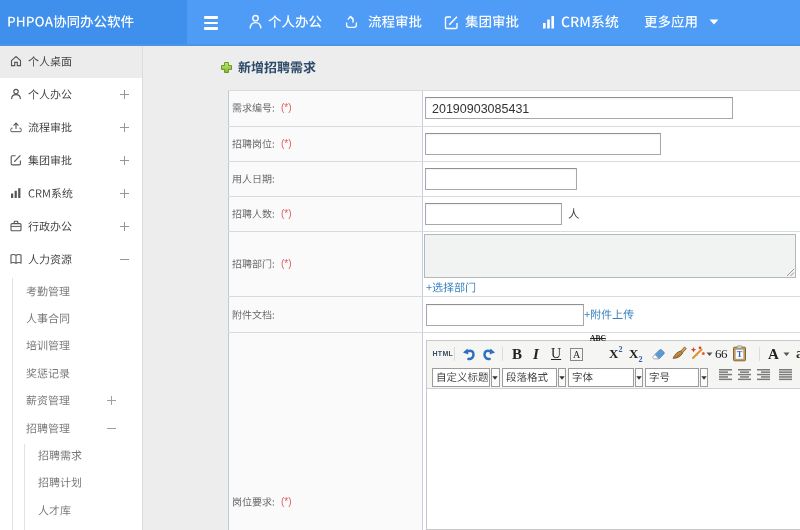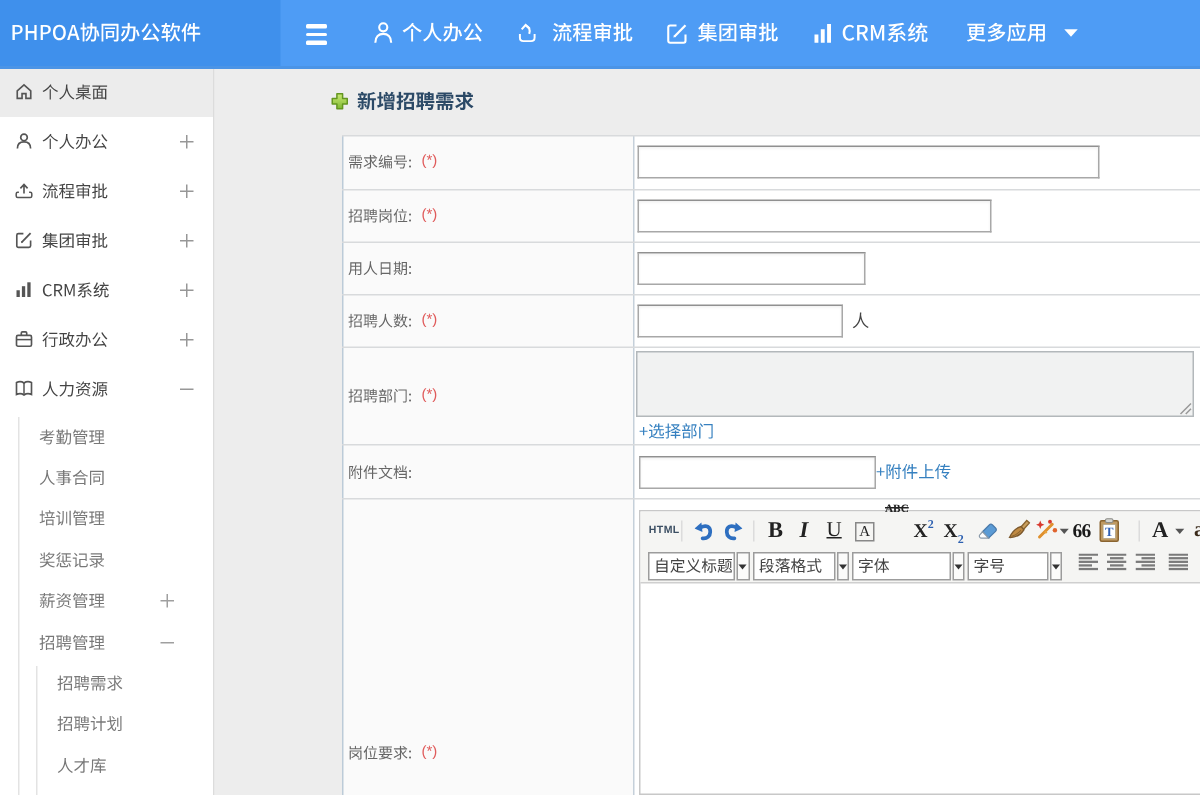--- a/index.html
+++ b/index.html
@@ -186,20 +186,21 @@
     </svg>
     <div style="position:absolute;left:281px;top:256.5px;height:14px;line-height:14px;font-size:10px;color:#e05c5c;white-space:nowrap;">(*)</div>
     <svg style="position:absolute;left:232.0px;top:309.5px" width="45" height="13" viewBox="0 -8.6 45 13">
       <path d="M5.7 -4.1C6.1 -3.4 6.6 -2.5 6.8 -1.8L7.4 -2.1C7.2 -2.8 6.7 -3.7 6.3 -4.4ZM8.0 -8.3L8.0 -6.1L5.5 -6.1L5.5 -5.4L8.0 -5.4L8.0 -0.2C8.0 0.0 8.0 0.0 7.8 0.1C7.7 0.1 7.2 0.1 6.7 0.0C6.8 0.2 6.9 0.6 6.9 0.8C7.6 0.8 8.1 0.8 8.4 0.6C8.6 0.5 8.7 0.3 8.7 -0.2L8.7 -5.4L9.6 -5.4L9.6 -6.1L8.7 -6.1L8.7 -8.3ZM5.2 -8.4C4.7 -6.9 4.0 -5.5 3.2 -4.6C3.3 -4.4 3.6 -4.1 3.6 -4.0C3.9 -4.2 4.1 -4.6 4.4 -4.9L4.4 0.8L5.0 0.8L5.0 -6.2C5.4 -6.8 5.6 -7.5 5.9 -8.2ZM0.8 -8.0L0.8 0.8L1.5 0.8L1.5 -7.3L2.7 -7.3C2.5 -6.6 2.3 -5.7 2.0 -4.9C2.7 -4.1 2.8 -3.4 2.8 -2.8C2.8 -2.5 2.8 -2.2 2.6 -2.1C2.6 -2.0 2.4 -2.0 2.3 -2.0C2.2 -2.0 2.0 -2.0 1.8 -2.0C1.9 -1.8 2.0 -1.6 2.0 -1.4C2.2 -1.4 2.4 -1.4 2.6 -1.4C2.8 -1.4 3.0 -1.5 3.1 -1.6C3.4 -1.8 3.5 -2.2 3.5 -2.8C3.5 -3.4 3.3 -4.2 2.7 -5.0C3.0 -5.8 3.3 -6.9 3.6 -7.7L3.1 -8.0L3.0 -8.0ZM13.2 -3.4L13.2 -2.7L16.0 -2.7L16.0 0.8L16.8 0.8L16.8 -2.7L19.5 -2.7L19.5 -3.4L16.8 -3.4L16.8 -5.6L19.1 -5.6L19.1 -6.4L16.8 -6.4L16.8 -8.3L16.0 -8.3L16.0 -6.4L14.7 -6.4C14.8 -6.8 14.9 -7.3 15.0 -7.8L14.3 -7.9C14.1 -6.6 13.7 -5.3 13.1 -4.5C13.3 -4.4 13.6 -4.2 13.7 -4.1C14.0 -4.5 14.2 -5.0 14.5 -5.6L16.0 -5.6L16.0 -3.4ZM12.7 -8.4C12.1 -6.9 11.3 -5.4 10.3 -4.4C10.4 -4.2 10.7 -3.8 10.8 -3.6C11.1 -4.0 11.4 -4.4 11.7 -4.8L11.7 0.8L12.4 0.8L12.4 -6.0C12.8 -6.7 13.1 -7.4 13.4 -8.2ZM24.2 -8.2C24.5 -7.7 24.9 -7.1 25.0 -6.7L25.8 -6.9C25.7 -7.3 25.3 -8.0 25.0 -8.5ZM20.5 -6.6L20.5 -5.9L22.1 -5.9C22.6 -4.4 23.4 -3.1 24.5 -2.0C23.4 -1.1 22.0 -0.4 20.4 0.1C20.5 0.2 20.8 0.6 20.8 0.8C22.5 0.2 23.9 -0.5 25.0 -1.5C26.1 -0.5 27.5 0.3 29.1 0.7C29.3 0.5 29.5 0.2 29.7 0.0C28.1 -0.4 26.7 -1.1 25.6 -2.0C26.6 -3.0 27.4 -4.3 28.0 -5.9L29.5 -5.9L29.5 -6.6ZM25.0 -2.5C24.1 -3.5 23.4 -4.6 22.8 -5.9L27.1 -5.9C26.6 -4.5 25.9 -3.4 25.0 -2.5ZM38.5 -7.8C38.3 -7.0 37.9 -6.0 37.5 -5.3L38.1 -5.2C38.5 -5.8 38.9 -6.7 39.2 -7.5ZM34.0 -7.5C34.3 -6.8 34.7 -5.8 34.9 -5.2L35.5 -5.5C35.3 -6.1 34.9 -7.0 34.6 -7.7ZM31.9 -8.4L31.9 -6.3L30.5 -6.3L30.5 -5.5L31.8 -5.5C31.5 -4.2 30.9 -2.6 30.3 -1.8C30.4 -1.6 30.6 -1.3 30.6 -1.1C31.1 -1.8 31.6 -2.9 31.9 -4.0L31.9 0.8L32.6 0.8L32.6 -4.2C33.0 -3.7 33.3 -3.1 33.5 -2.8L33.9 -3.4C33.8 -3.6 32.9 -4.8 32.6 -5.2L32.6 -5.5L33.9 -5.5L33.9 -6.3L32.6 -6.3L32.6 -8.4ZM33.7 -0.6L33.7 0.1L38.4 0.1L38.4 0.7L39.2 0.7L39.2 -4.7L36.9 -4.7L36.9 -8.4L36.2 -8.4L36.2 -4.7L33.9 -4.7L33.9 -4.0L38.4 -4.0L38.4 -2.7L34.0 -2.7L34.0 -2.0L38.4 -2.0L38.4 -0.6ZM41.4 -3.9C41.8 -3.9 42.0 -4.2 42.0 -4.6C42.0 -5.0 41.8 -5.3 41.4 -5.3C41.0 -5.3 40.7 -5.0 40.7 -4.6C40.7 -4.2 41.0 -3.9 41.4 -3.9ZM41.4 0.1C41.8 0.1 42.0 -0.1 42.0 -0.6C42.0 -1.0 41.8 -1.3 41.4 -1.3C41.0 -1.3 40.7 -1.0 40.7 -0.6C40.7 -0.1 41.0 0.1 41.4 0.1Z" fill="#666666"></path>
     </svg>
     <svg style="position:absolute;left:232.0px;top:497.0px" width="45" height="13" viewBox="0 -8.6 45 13">
       <path d="M1.1 -8.1L1.1 -6.1L8.9 -6.1L8.9 -8.1L8.1 -8.1L8.1 -6.8L5.3 -6.8L5.3 -8.4L4.6 -8.4L4.6 -6.8L1.9 -6.8L1.9 -8.1ZM1.1 -5.3L1.1 0.8L1.9 0.8L1.9 -4.6L8.2 -4.6L8.2 -0.1C8.2 0.0 8.2 0.1 8.0 0.1C7.8 0.1 7.2 0.1 6.5 0.1C6.6 0.3 6.7 0.6 6.7 0.8C7.6 0.8 8.2 0.8 8.5 0.7C8.9 0.5 9.0 0.3 9.0 -0.1L9.0 -5.3ZM2.4 -3.6C3.1 -3.2 3.9 -2.7 4.6 -2.2C3.9 -1.6 3.0 -1.2 2.2 -0.8C2.3 -0.7 2.6 -0.4 2.7 -0.2C3.6 -0.6 4.4 -1.2 5.2 -1.8C5.9 -1.3 6.5 -0.8 7.0 -0.4L7.5 -0.9C7.1 -1.3 6.5 -1.8 5.8 -2.3C6.4 -2.8 6.9 -3.4 7.3 -4.1L6.6 -4.3C6.2 -3.7 5.7 -3.2 5.2 -2.7C4.4 -3.2 3.6 -3.6 2.9 -4.0ZM13.7 -6.6L13.7 -5.9L19.1 -5.9L19.1 -6.6ZM14.4 -5.1C14.7 -3.7 14.9 -1.9 15.0 -0.8L15.8 -1.0C15.7 -2.0 15.4 -3.8 15.0 -5.2ZM15.7 -8.3C15.9 -7.8 16.1 -7.1 16.2 -6.7L16.9 -6.9C16.8 -7.3 16.6 -8.0 16.4 -8.5ZM13.3 -0.3L13.3 0.4L19.6 0.4L19.6 -0.3L17.5 -0.3C17.9 -1.7 18.3 -3.6 18.5 -5.2L17.7 -5.3C17.6 -3.8 17.2 -1.7 16.8 -0.3ZM12.9 -8.4C12.3 -6.8 11.4 -5.3 10.4 -4.4C10.5 -4.2 10.7 -3.8 10.8 -3.6C11.2 -4.0 11.5 -4.4 11.8 -4.8L11.8 0.8L12.6 0.8L12.6 -6.0C12.9 -6.7 13.3 -7.4 13.6 -8.2ZM26.7 -2.3C26.4 -1.7 25.9 -1.3 25.3 -0.9C24.6 -1.1 23.8 -1.3 23.1 -1.4C23.3 -1.7 23.6 -2.0 23.8 -2.3ZM21.2 -6.5L21.2 -3.9L23.9 -3.9C23.7 -3.6 23.6 -3.3 23.4 -3.0L20.5 -3.0L20.5 -2.3L22.9 -2.3C22.6 -1.8 22.2 -1.4 21.9 -1.0C22.7 -0.8 23.5 -0.7 24.3 -0.5C23.4 -0.1 22.1 0.0 20.6 0.1C20.7 0.3 20.8 0.6 20.9 0.8C22.8 0.6 24.3 0.3 25.4 -0.2C26.7 0.1 27.8 0.5 28.6 0.8L29.2 0.2C28.4 -0.1 27.4 -0.4 26.2 -0.7C26.8 -1.1 27.2 -1.7 27.6 -2.3L29.5 -2.3L29.5 -3.0L24.2 -3.0C24.4 -3.2 24.5 -3.5 24.7 -3.8L24.2 -3.9L28.9 -3.9L28.9 -6.5L26.5 -6.5L26.5 -7.3L29.3 -7.3L29.3 -8.0L20.7 -8.0L20.7 -7.3L23.4 -7.3L23.4 -6.5ZM24.1 -7.3L25.8 -7.3L25.8 -6.5L24.1 -6.5ZM21.9 -5.8L23.4 -5.8L23.4 -4.5L21.9 -4.5ZM24.1 -5.8L25.8 -5.8L25.8 -4.5L24.1 -4.5ZM26.5 -5.8L28.1 -5.8L28.1 -4.5L26.5 -4.5ZM31.2 -5.0C31.8 -4.4 32.5 -3.6 32.8 -3.1L33.4 -3.5C33.1 -4.1 32.4 -4.9 31.7 -5.4ZM30.4 -0.9L30.9 -0.2C31.9 -0.8 33.3 -1.6 34.6 -2.4L34.6 -0.2C34.6 -0.0 34.5 0.0 34.3 0.0C34.1 0.0 33.5 0.1 32.8 0.0C32.9 0.2 33.0 0.6 33.1 0.8C34.0 0.8 34.6 0.8 34.9 0.7C35.2 0.5 35.4 0.3 35.4 -0.2L35.4 -4.2C36.2 -2.4 37.5 -0.8 39.1 -0.0C39.2 -0.2 39.5 -0.5 39.7 -0.7C38.6 -1.2 37.6 -2.0 36.9 -3.0C37.5 -3.6 38.4 -4.4 39.0 -5.1L38.3 -5.5C37.9 -4.9 37.1 -4.1 36.5 -3.6C36.0 -4.3 35.6 -5.0 35.4 -5.9L35.4 -6.0L39.4 -6.0L39.4 -6.7L38.2 -6.7L38.6 -7.2C38.2 -7.5 37.4 -8.0 36.7 -8.3L36.3 -7.9C36.9 -7.5 37.6 -7.1 38.1 -6.7L35.4 -6.7L35.4 -8.4L34.6 -8.4L34.6 -6.7L30.6 -6.7L30.6 -6.0L34.6 -6.0L34.6 -3.2C33.1 -2.3 31.4 -1.4 30.4 -0.9ZM41.4 -3.9C41.8 -3.9 42.0 -4.2 42.0 -4.6C42.0 -5.0 41.8 -5.3 41.4 -5.3C41.0 -5.3 40.7 -5.0 40.7 -4.6C40.7 -4.2 41.0 -3.9 41.4 -3.9ZM41.4 0.1C41.8 0.1 42.0 -0.1 42.0 -0.6C42.0 -1.0 41.8 -1.3 41.4 -1.3C41.0 -1.3 40.7 -1.0 40.7 -0.6C40.7 -0.1 41.0 0.1 41.4 0.1Z" fill="#666666"></path>
     </svg>
     <div style="position:absolute;left:281px;top:495.0px;height:14px;line-height:14px;font-size:10px;color:#e05c5c;white-space:nowrap;">(*)</div>
     <div style="position:absolute;left:425px;top:97px;width:308px;height:22px;background:#fff;border:1px solid #a8a8a8;border-top-color:#909090;box-shadow:inset 0 1px 2px rgba(0,0,0,.06)"></div>
+    <div style="position:absolute;left:432px;top:99.5px;height:18px;line-height:18px;font-size:12.5px;color:#333;white-space:nowrap;">20190903085431</div>
     <div style="position:absolute;left:425px;top:133px;width:236px;height:22px;background:#fff;border:1px solid #a8a8a8;border-top-color:#909090;box-shadow:inset 0 1px 2px rgba(0,0,0,.06)"></div>
     <div style="position:absolute;left:425px;top:168px;width:152px;height:22px;background:#fff;border:1px solid #a8a8a8;border-top-color:#909090;box-shadow:inset 0 1px 2px rgba(0,0,0,.06)"></div>
     <div style="position:absolute;left:425px;top:203px;width:137px;height:22px;background:#fff;border:1px solid #a8a8a8;border-top-color:#909090;box-shadow:inset 0 1px 2px rgba(0,0,0,.06)"></div>
     <svg style="position:absolute;left:568.0px;top:208.2px" width="14" height="15" viewBox="0 -9.9 14 15">
       <path d="M5.3 -9.6C5.2 -7.9 5.3 -2.2 0.5 0.2C0.8 0.4 1.0 0.7 1.2 0.9C4.0 -0.6 5.2 -3.2 5.8 -5.5C6.3 -3.4 7.6 -0.5 10.5 0.8C10.6 0.6 10.9 0.3 11.1 0.1C7.0 -1.7 6.3 -6.5 6.1 -7.9C6.2 -8.6 6.2 -9.2 6.2 -9.6Z" fill="#444444"></path>
     </svg>
     <div style="position:absolute;left:424px;top:234px;width:372px;height:44px;background:#f1f2f2;border:1px solid #b3b8bb"></div>
     <svg style="position:absolute;left:786px;top:268px" width="9" height="9" viewBox="0 0 9 9">
       <path d="M8 1 L1 8 M8 4.5 L4.5 8 M8 8 L8 8" stroke="#999" stroke-width="1" fill="none"></path>
     </svg>
@@ -247,21 +248,21 @@
     <svg style="position:absolute;left:690px;top:346px" width="15" height="14" viewBox="0 0 15 14">
       <path d="M3 12 L11.5 3.5" stroke="#e0912e" stroke-width="2" stroke-linecap="round"></path>
       <path d="M3.5 1 L4.3 3 L6.3 3.8 L4.3 4.6 L3.5 6.6 L2.7 4.6 L0.7 3.8 L2.7 3 Z" fill="#d8392e"></path>
       <circle cx="10" cy="1.8" r="1.3" fill="#d8392e"></circle>
       <circle cx="13.3" cy="7.5" r="1.5" fill="#e0642e"></circle>
       <circle cx="7.2" cy="8.8" r="0.9" fill="#e8a33d"></circle>
     </svg>
     <svg style="position:absolute;left:706px;top:352px" width="7" height="5" viewBox="0 0 7 5">
       <path d="M0.5 0.5 L3.5 4 L6.5 0.5 Z" fill="#555"></path>
     </svg>
-    <div style="position:absolute;left:715px;top:345.0px;height:18px;line-height:18px;font-size:13px;color:#1a1a1a;white-space:nowrap;font-family:Liberation Serif,serif;font-weight:bold;letter-spacing:-0.5px">66</div>
+    <div style="position:absolute;left:715px;top:345.0px;height:18px;line-height:18px;font-size:13px;color:#1a1a1a;white-space:nowrap;font-family:Liberation Serif,serif;font-weight:normal;letter-spacing:-0.5px">66</div>
     <svg style="position:absolute;left:732px;top:345px" width="15" height="17" viewBox="0 0 15 17">
       <rect x="1.5" y="2.2" width="12" height="13.6" rx="1" fill="#c09a62" stroke="#8a6430" stroke-width="1"></rect>
       <rect x="5" y="0.8" width="5" height="2.6" rx="1" fill="#d5d5d0" stroke="#8a8a85" stroke-width="0.7"></rect>
       <rect x="3.4" y="4.6" width="8.2" height="9.4" fill="#fff" stroke="#b0a080" stroke-width="0.5"></rect>
       <text x="7.5" y="12.3" text-anchor="middle" font-family="Liberation Serif" font-size="8.5" font-weight="bold" fill="#2f5fb3">T</text>
     </svg>
     <div style="position:absolute;left:759px;top:347px;width:1px;height:14px;background:#dcdcdc"></div>
     <div style="position:absolute;left:768px;top:343.5px;height:21px;line-height:21px;font-size:15px;color:#222;white-space:nowrap;font-family:Liberation Serif,serif;font-weight:bold">A</div>
     <svg style="position:absolute;left:783px;top:352px" width="7" height="5" viewBox="0 0 7 5">
       <path d="M0.5 0.5 L3.5 4 L6.5 0.5 Z" fill="#555"></path>

